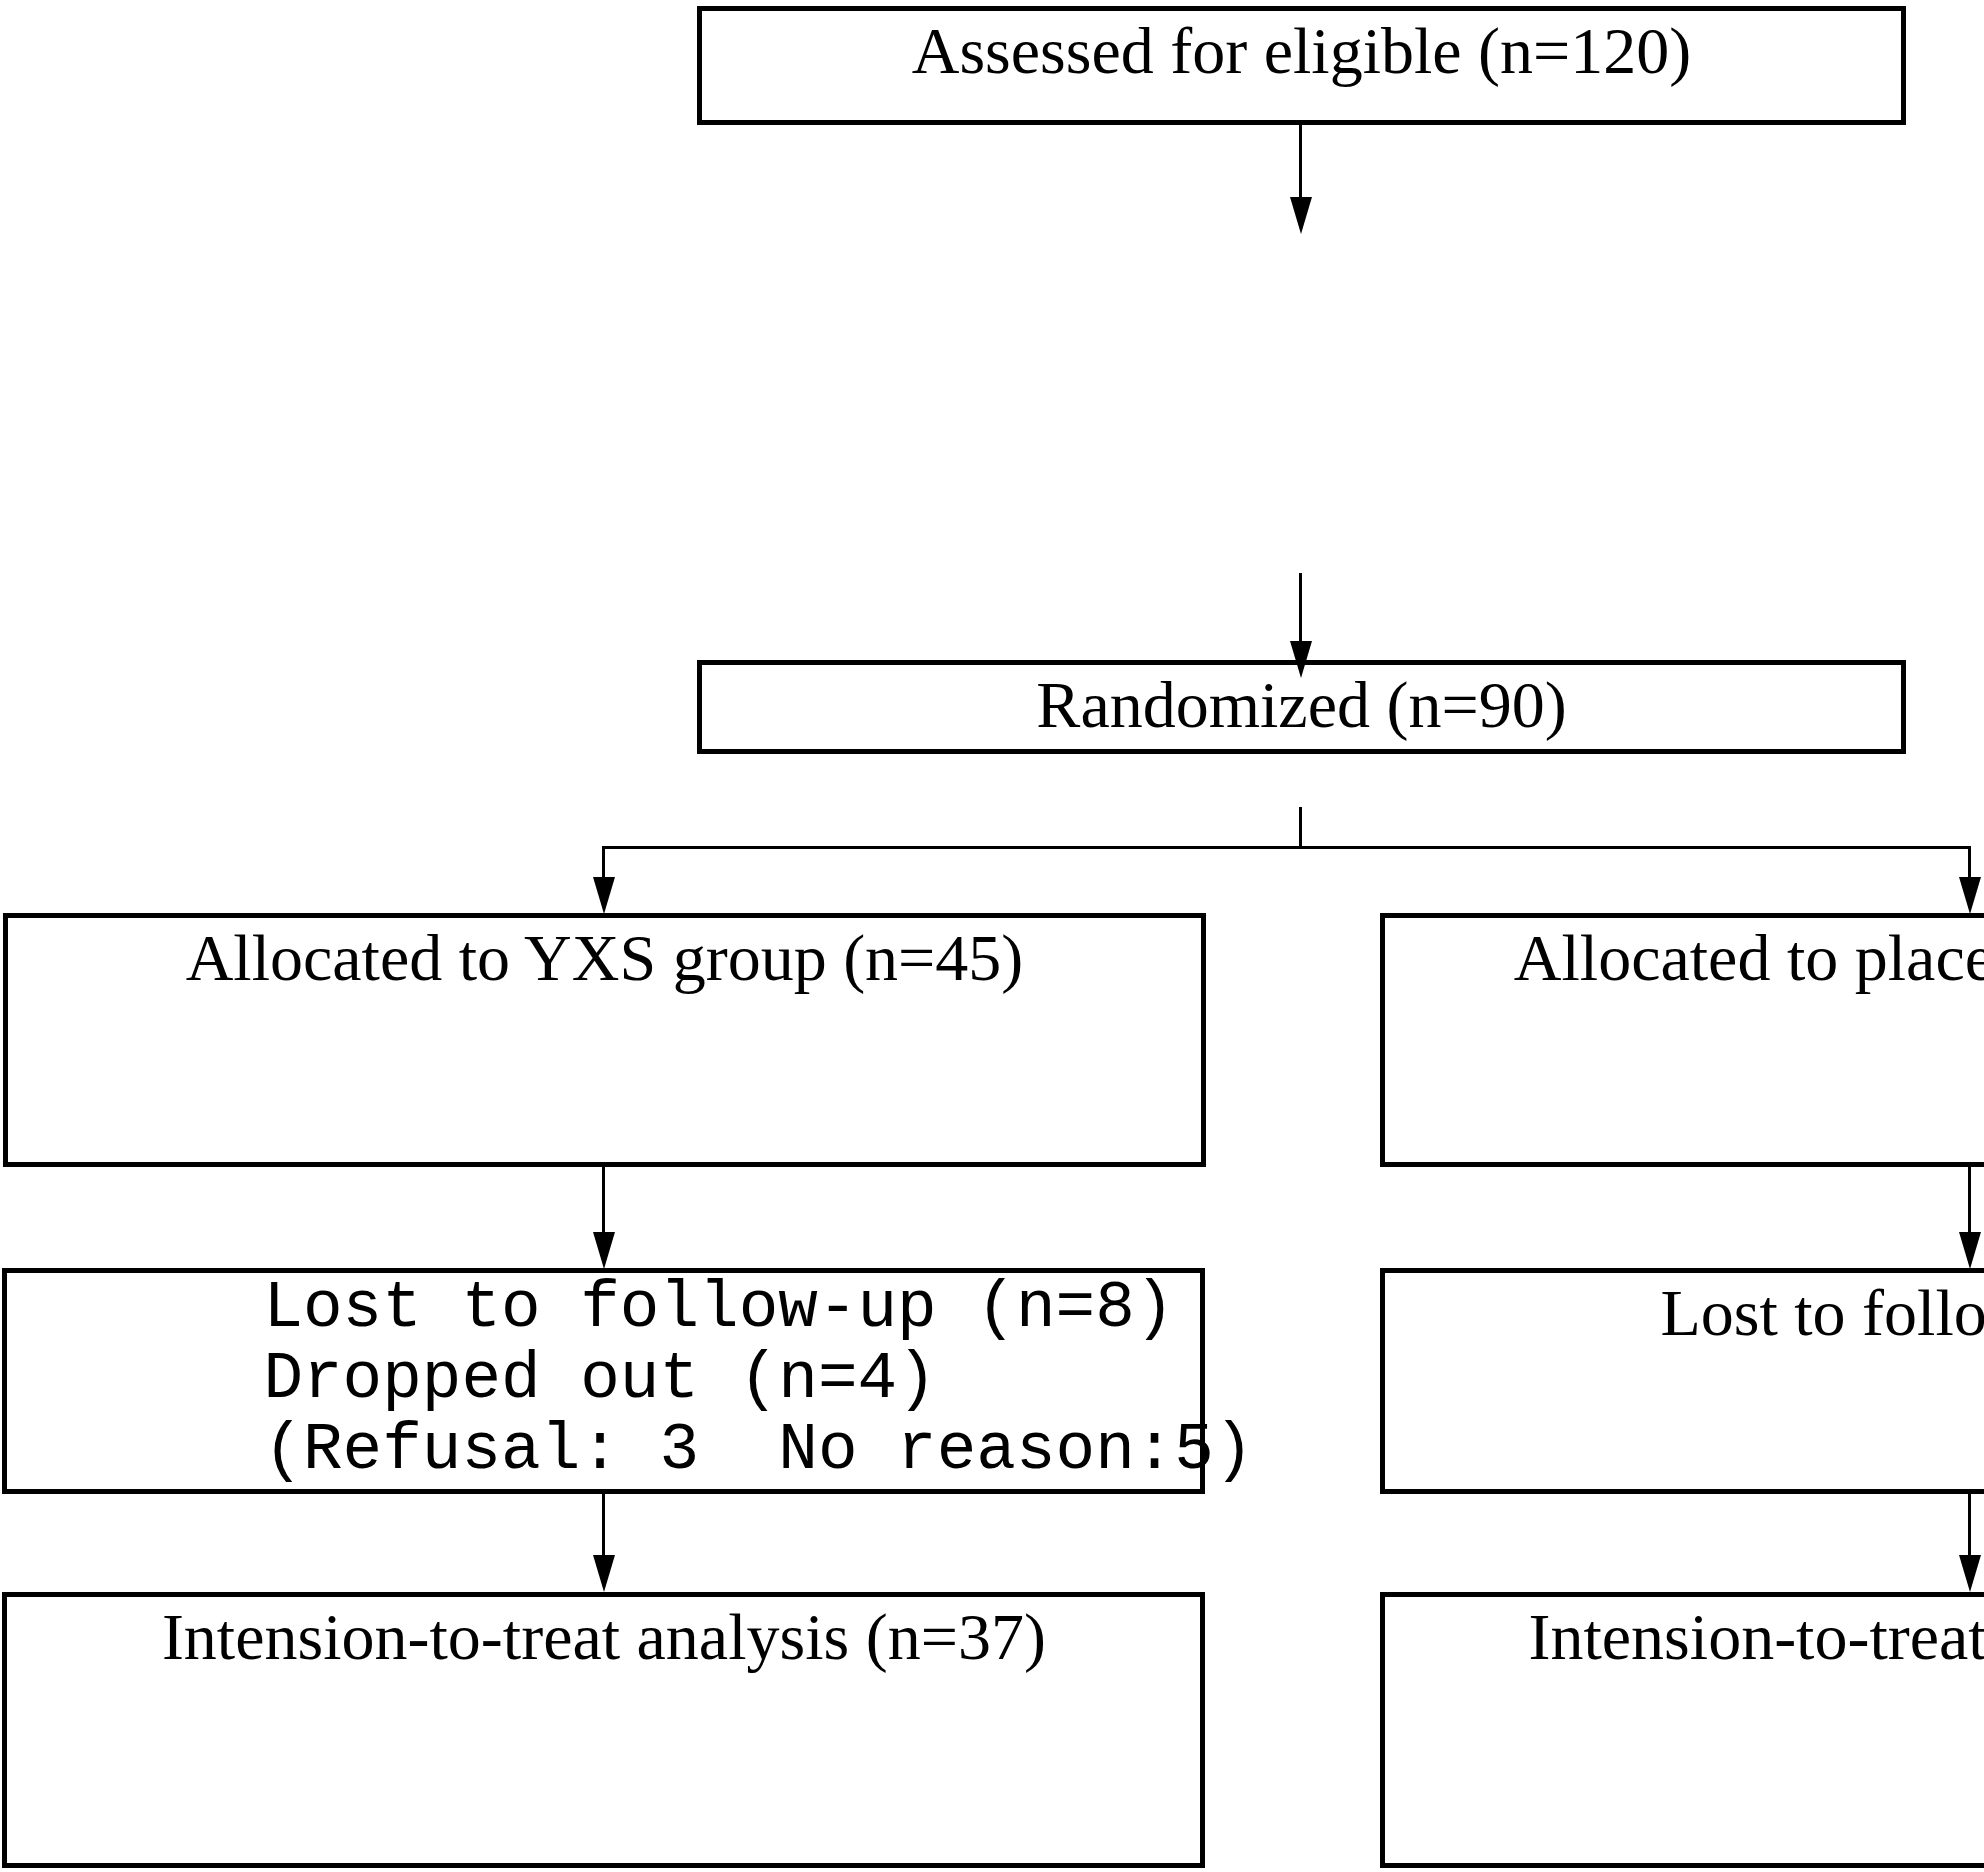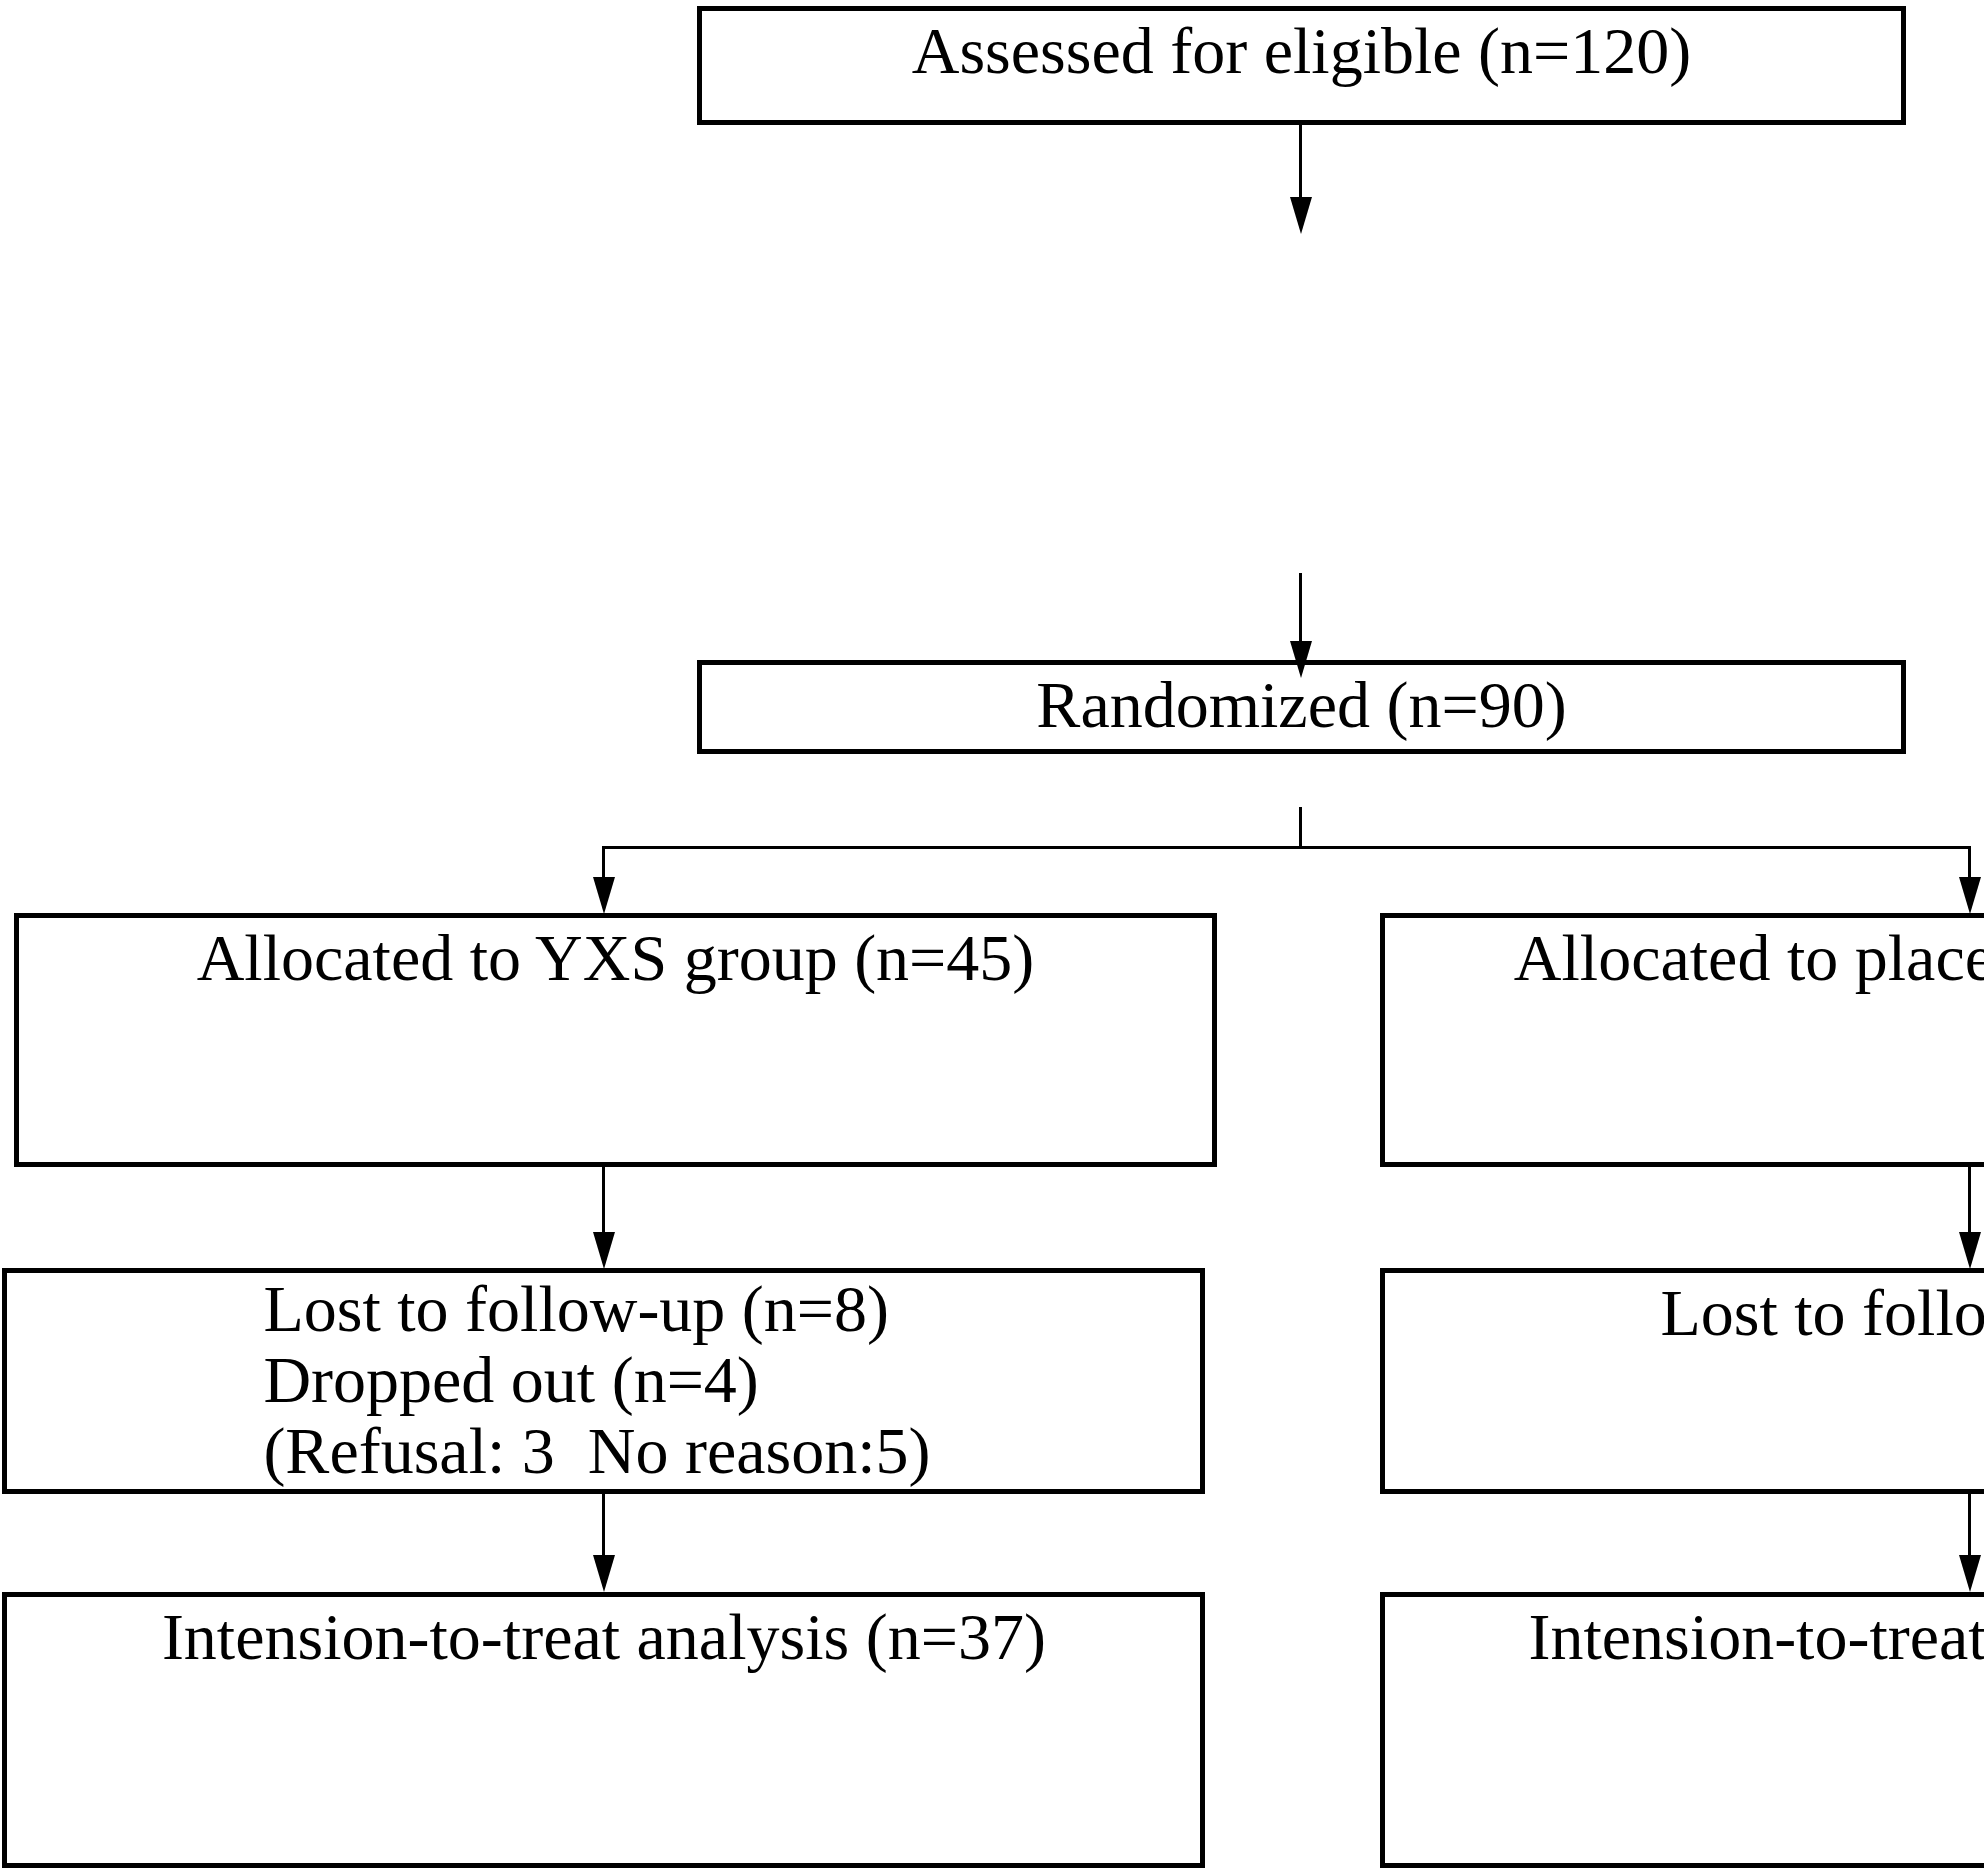--- a/index.html
+++ b/index.html
@@ -23,20 +23,21 @@
     text-align: center;
     font-size: 66px;
     line-height: 79px;
   }
   .box.lines4 { line-height: 82px; }
   .box.left-align {
     align-items: flex-start;
     text-align: left;
     padding-left: 256px;
     line-height: 71px;
+    font-family: Liberation Mono, monospace;
   }
   .line { white-space: pre; }
   .vline {
     position: absolute;
     width: 3.2px;
     background: #000000;
   }
   .hline {
     position: absolute;
     height: 3.2px;
@@ -58,21 +59,21 @@
 
   <div class="box" style="left:697px; top:6px; width:1209px; height:119px;">
     <div class="line">Assessed for eligible (n=120)</div>
   </div>
 
 
   <div class="box" style="left:697px; top:660px; width:1209px; height:94px;">
     <div class="line">Randomized (n=90)</div>
   </div>
 
-  <div class="box" style="left:14px; top:913px; width:1203px; height:254px;">
+  <div class="box" style="left:3px; top:913px; width:1203px; height:254px;">
     <div class="line">Allocated to YXS group (n=45)</div>
   </div>
 
   <div class="box left-align" style="left:2.4px; top:1268px; width:1203px; height:226px;">
     <div class="line">Lost to follow-up (n=8)</div>
     <div class="line">Dropped out (n=4)</div>
     <div class="line">(Refusal: 3  No reason:5)</div>
   </div>
 
   <div class="box" style="left:2.4px; top:1592px; width:1203px; height:276px;">

